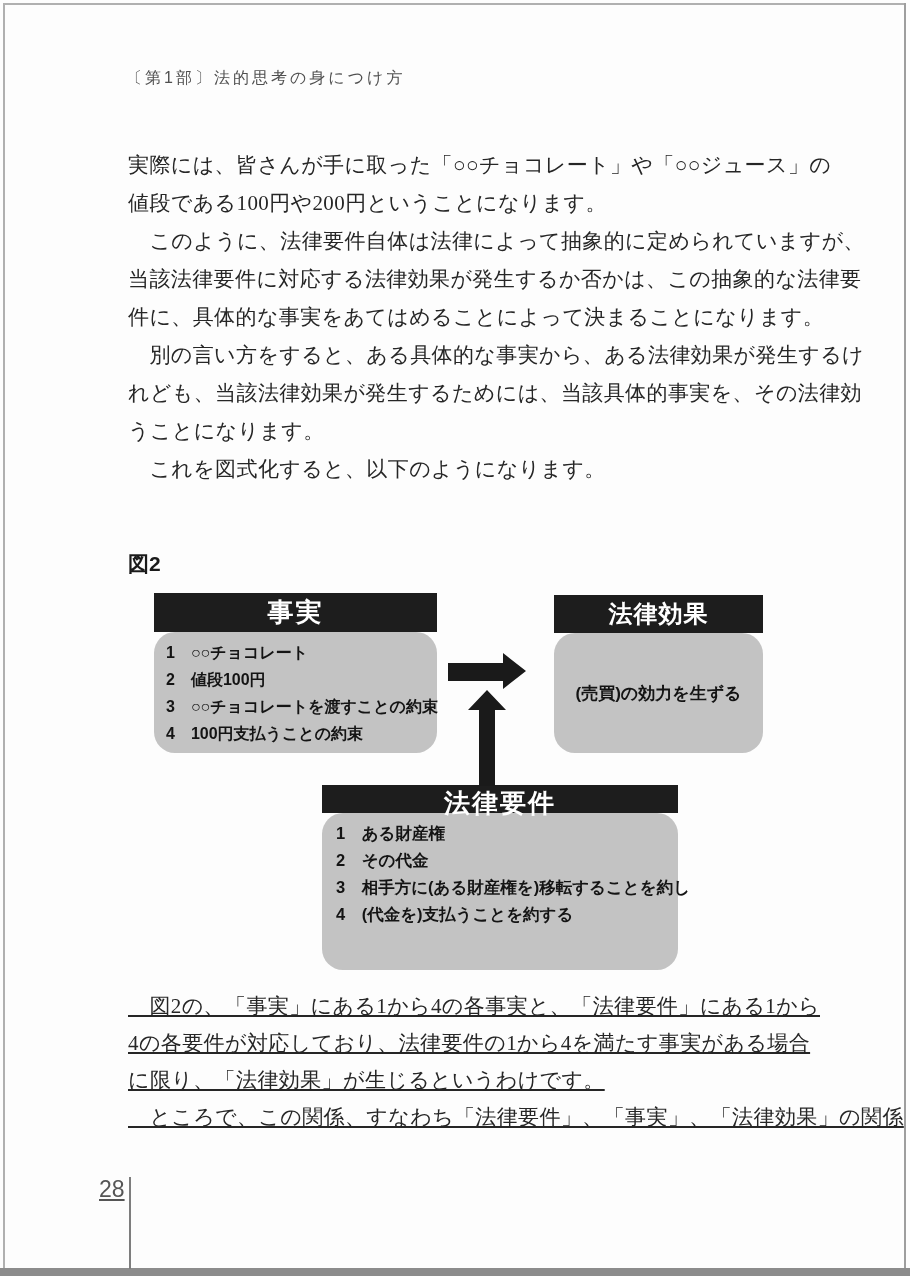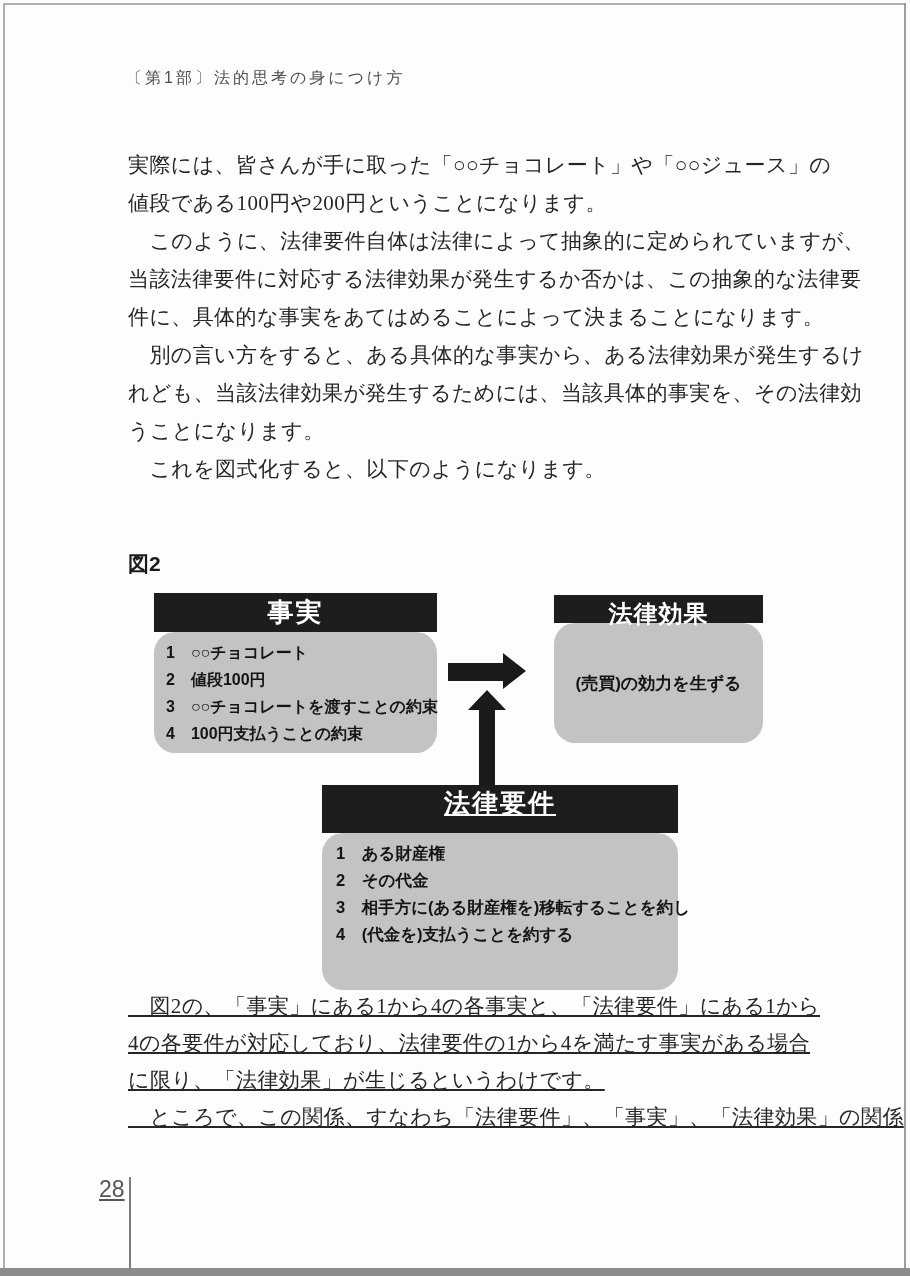--- a/index.html
+++ b/index.html
@@ -40,25 +40,25 @@
     font-weight:bold;
   }
   .dbox .dbody { background:#c3c3c3; color:#141414; font-weight:bold;border-radius:21px; }
 
   .fact-box { left:132px; top:593px; width:305px; }
   .fact-box .dhead { height:39px; line-height:39px; font-size:26px; letter-spacing:2px; }
   .fact-box .dbody { height:121px; padding:7px 6px 0 12px; }
   .fact-box .ditem { font-size:16px; line-height:27px; white-space:nowrap; }
 
   .effect-box { left:532px; top:595px; width:231px; }
-  .effect-box .dhead { height:28px; line-height:38px; font-size:24px; letter-spacing:1px; }
+  .effect-box .dhead { height:38px; line-height:38px; font-size:24px; letter-spacing:1px; }
   .effect-box .dbody { height:120px; display:flex; align-items:center; justify-content:center; font-size:17px; }
 
   .req-box { left:300px; top:785px; width:378px; }
-  .req-box .dhead { height:48px; line-height:36px; font-size:26px; letter-spacing:2px;text-decoration:underline; }
+  .req-box .dhead { height:28px; line-height:36px; font-size:26px; letter-spacing:2px; }
   .req-box .dbody { height:157px; padding:7px 4px 0 14px; }
   .req-box .ditem { font-size:16.5px; line-height:27px; white-space:nowrap; }
 
   .arrow-svg { position:absolute; }
   .arrow-right { left:448px; top:649px; }
   .arrow-up { left:468px; top:690px; }
 
   .page-number {
     position:absolute; left:99px; top:1176px;
     font-family:"Liberation Sans","DejaVu Sans",sans-serif;

